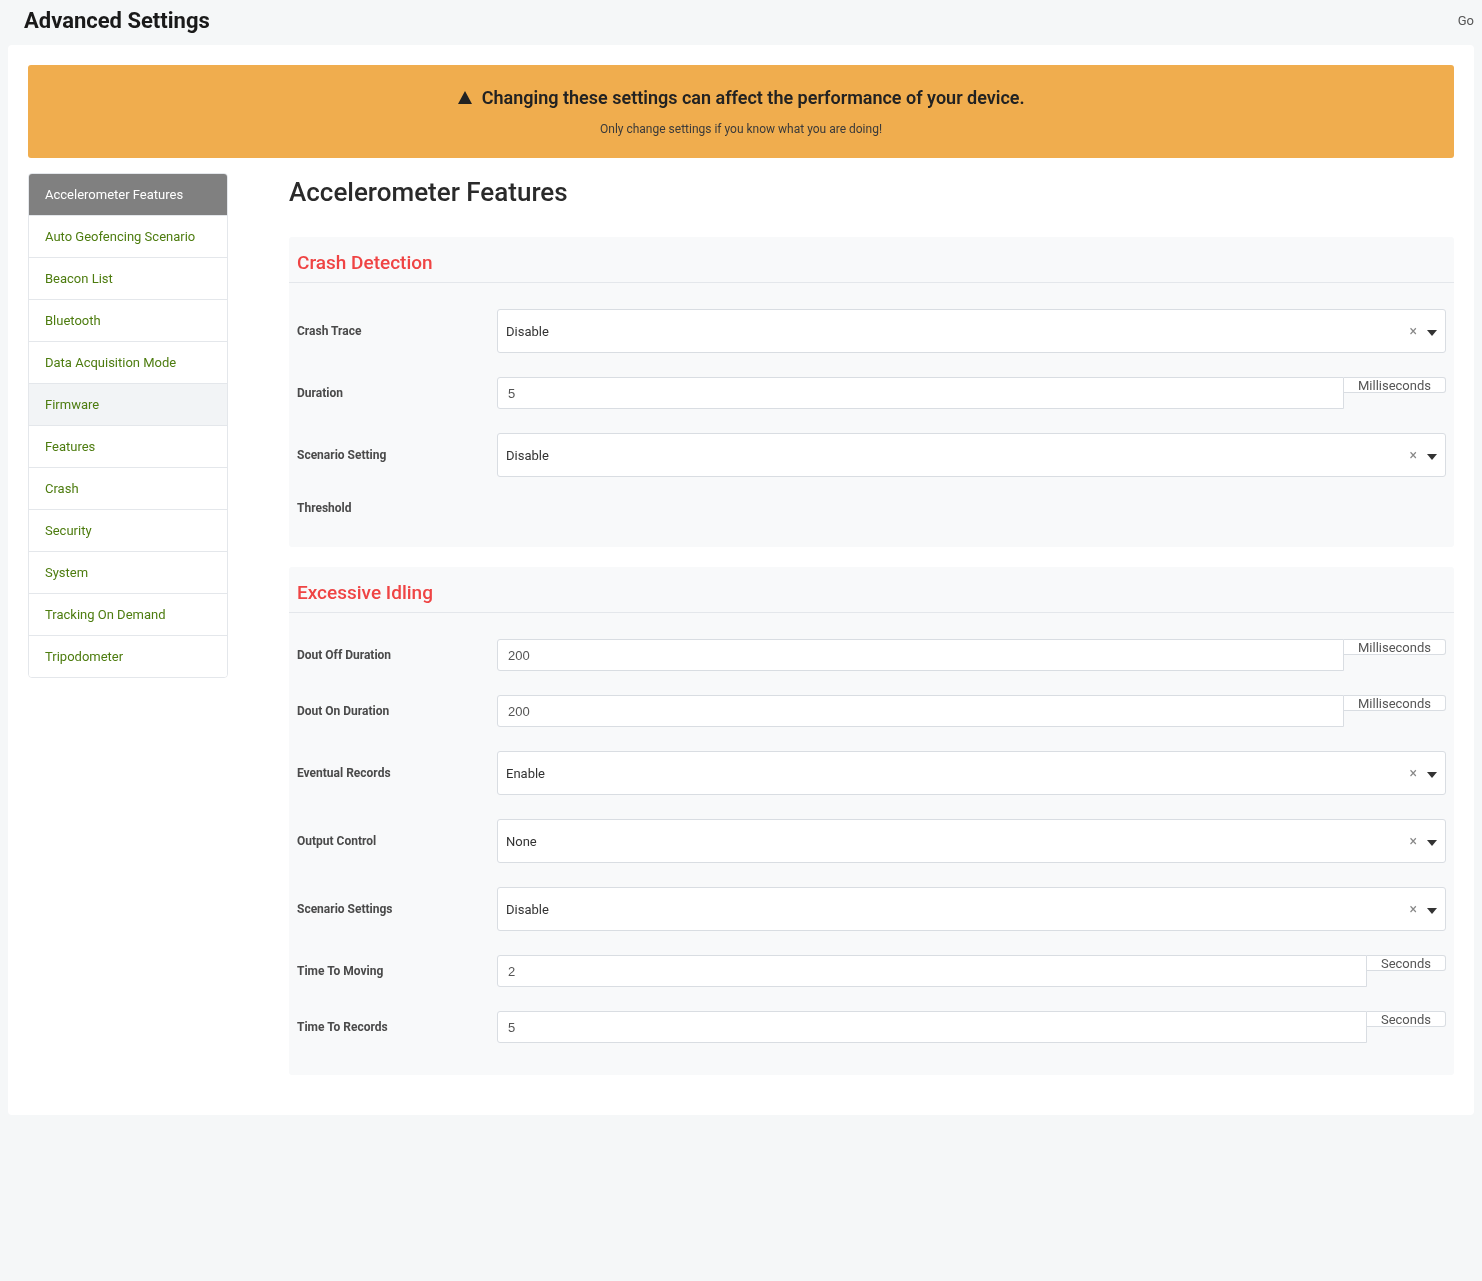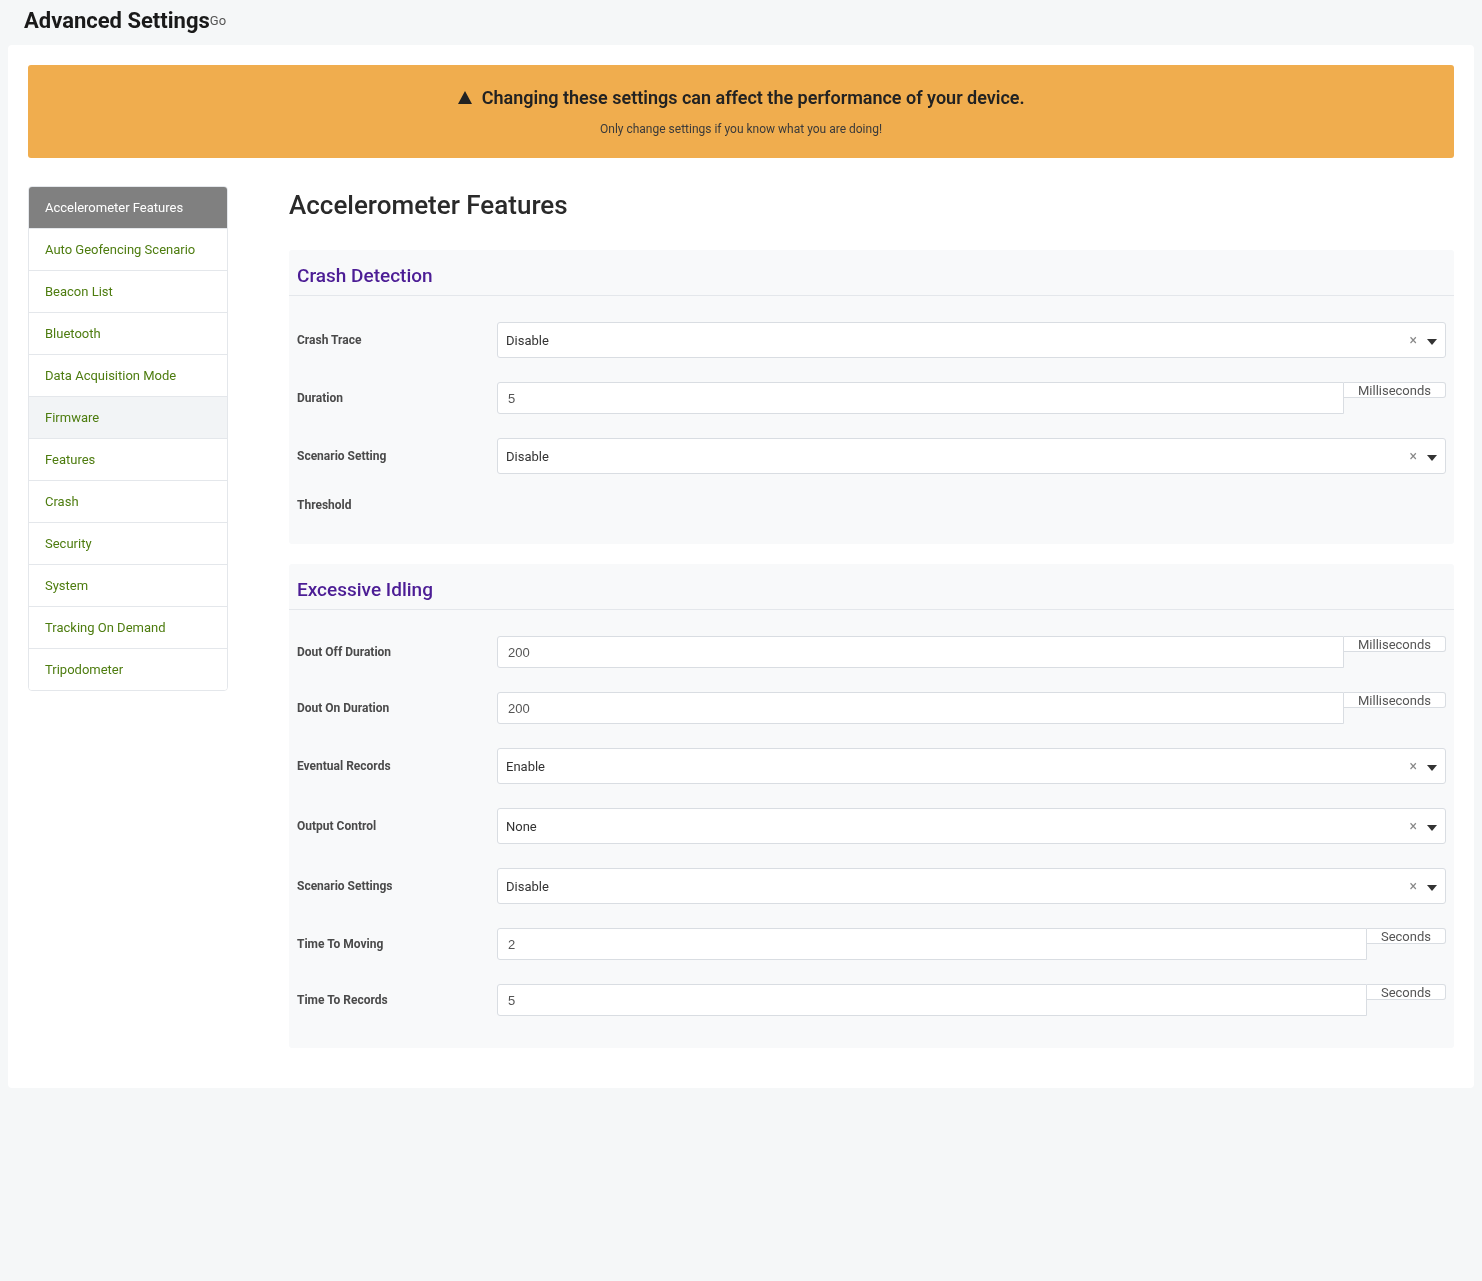--- a/index.html
+++ b/index.html
@@ -4,23 +4,23 @@
 <style>
   * { box-sizing: border-box; margin: 0; padding: 0; }
   body {
     font-family: -apple-system, BlinkMacSystemFont, "Segoe UI", Roboto, "Helvetica Neue", Arial, sans-serif;
     background: #f5f7f8;
     color: #333;
     font-size: 14px;
   }
   .header {
     display: flex;
-    justify-content: flex-start;
+    justify-content: space-between;
     align-items: center;
-    padding: 8px 24px 12px 24px;
+    padding: 8px 8px 12px 24px;
   }
   .header h1 {
     font-size: 22px;
     font-weight: 700;
     color: #1a1a1a;
   }
   .go-link {
     font-size: 13px;
     color: #555;
     text-decoration: none;
@@ -29,21 +29,21 @@
     background: #fff;
     margin: 0 8px;
     border-radius: 4px;
     padding: 20px;
   }
   .alert {
     background: #f0ad4e;
     border-radius: 3px;
     text-align: center;
     padding: 22px 32px;
-    margin-bottom: 28px;
+    margin-bottom: 15px;
   }
   .alert-title {
     font-size: 18px;
     font-weight: 600;
     color: #222;
     margin-bottom: 12px;
   }
   .alert-sub {
     font-size: 12px;
     color: #3a3a3a;
@@ -95,21 +95,21 @@
   }
   .section {
     background: #f8f9fa;
     border-radius: 3px;
     padding: 0 0 20px 0;
     margin-bottom: 20px;
   }
   .section-title {
     font-size: 19px;
     font-weight: 500;
-    color: #4c1d95;
+    color: #ef4444;
     padding: 14px 8px 8px 8px;
     border-bottom: 1px solid #e4e7eb;
     margin: 0 0 14px 0;
   }
   .form-row {
     display: flex;
     align-items: center;
     padding: 12px 8px;
   }
   .form-label {
@@ -122,21 +122,21 @@
   .form-control-wrap {
     flex: 1;
     display: flex;
     align-items: stretch;
   }
   .select-box {
     flex: 1;
     background: #fff;
     border: 1px solid #d9dde2;
     border-radius: 3px;
-    height: 36px;
+    height: 44px;
     display: flex;
     align-items: center;
     padding: 0 8px;
     font-size: 13px;
     color: #333;
     position: relative;
   }
   .select-value { flex: 1; }
   .select-clear {
     color: #888;

